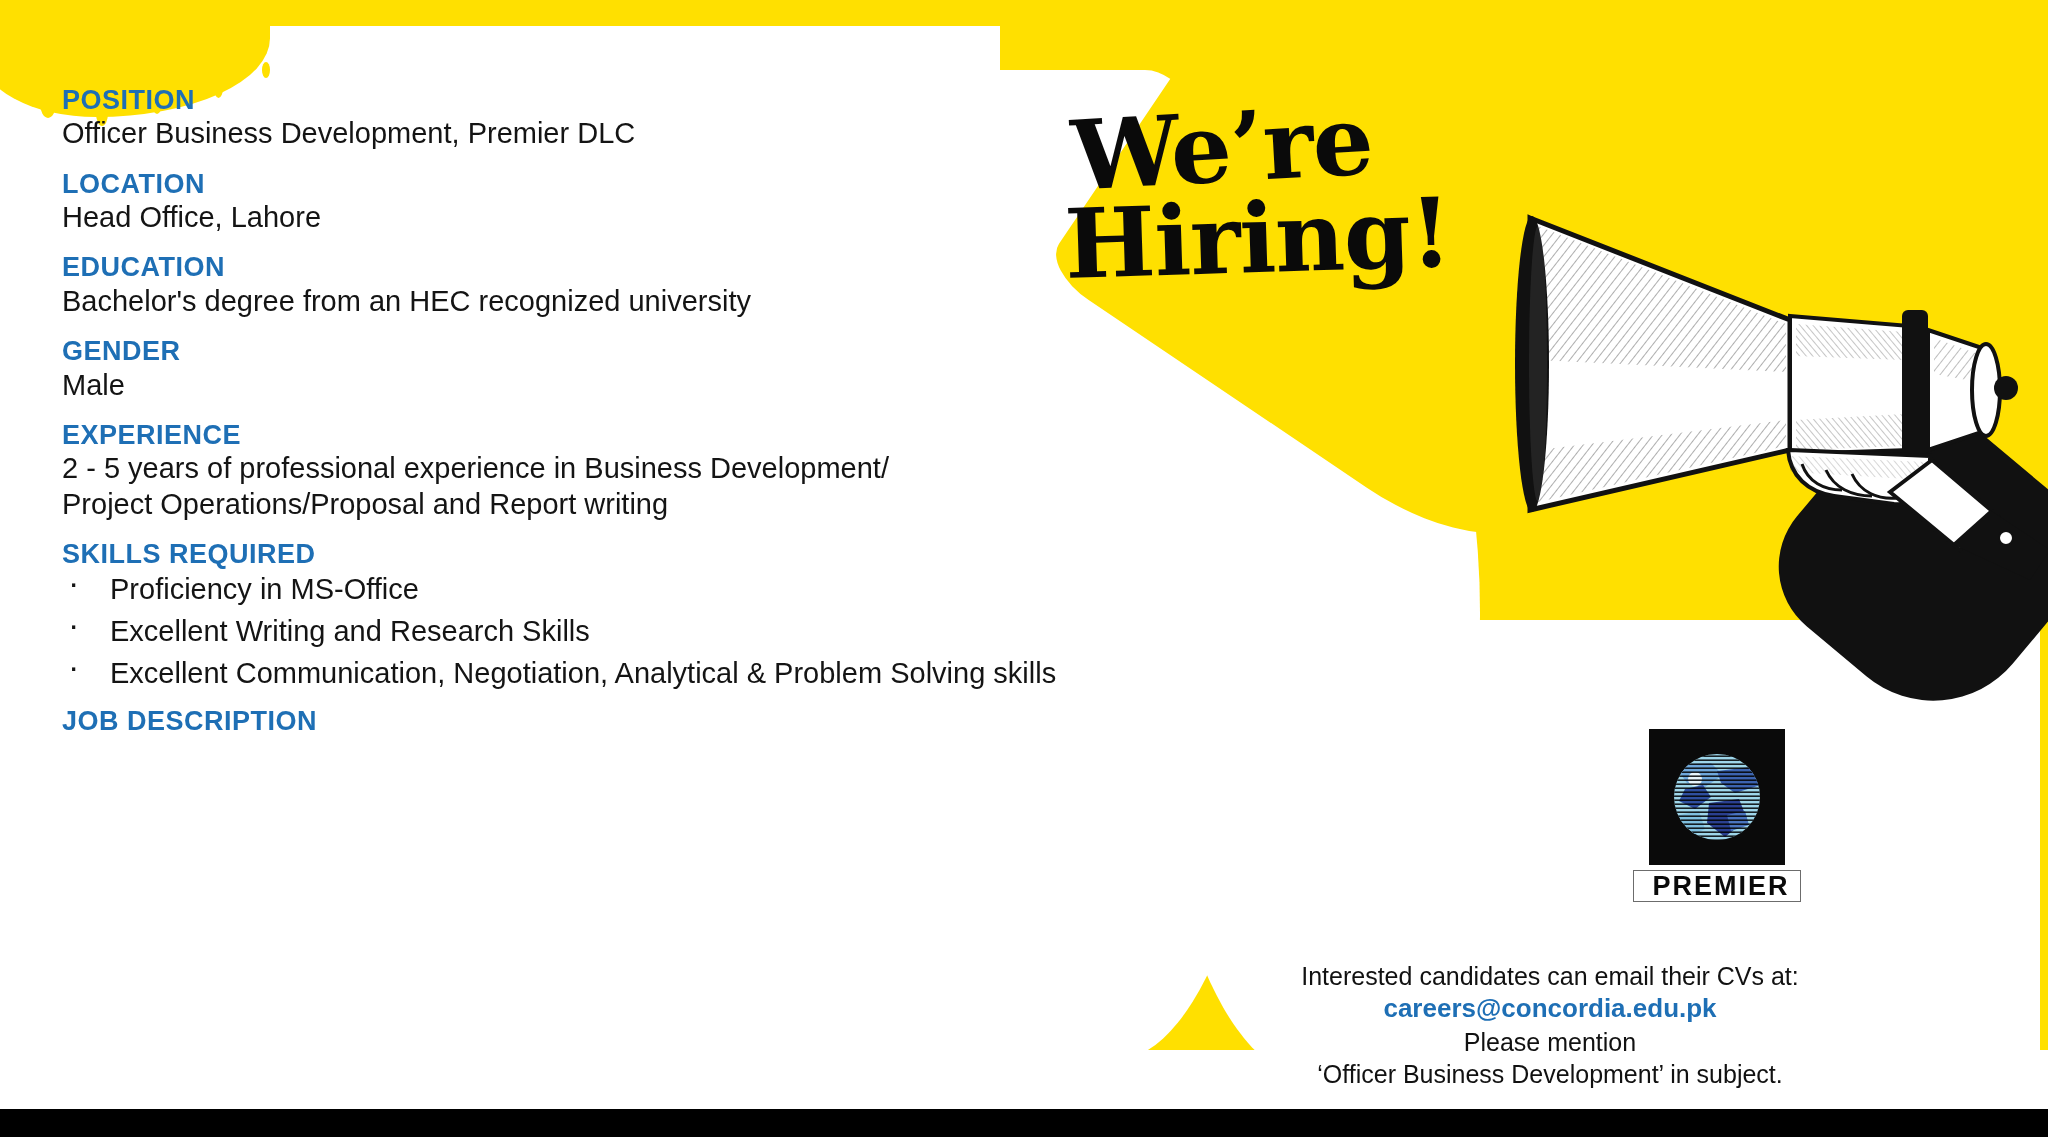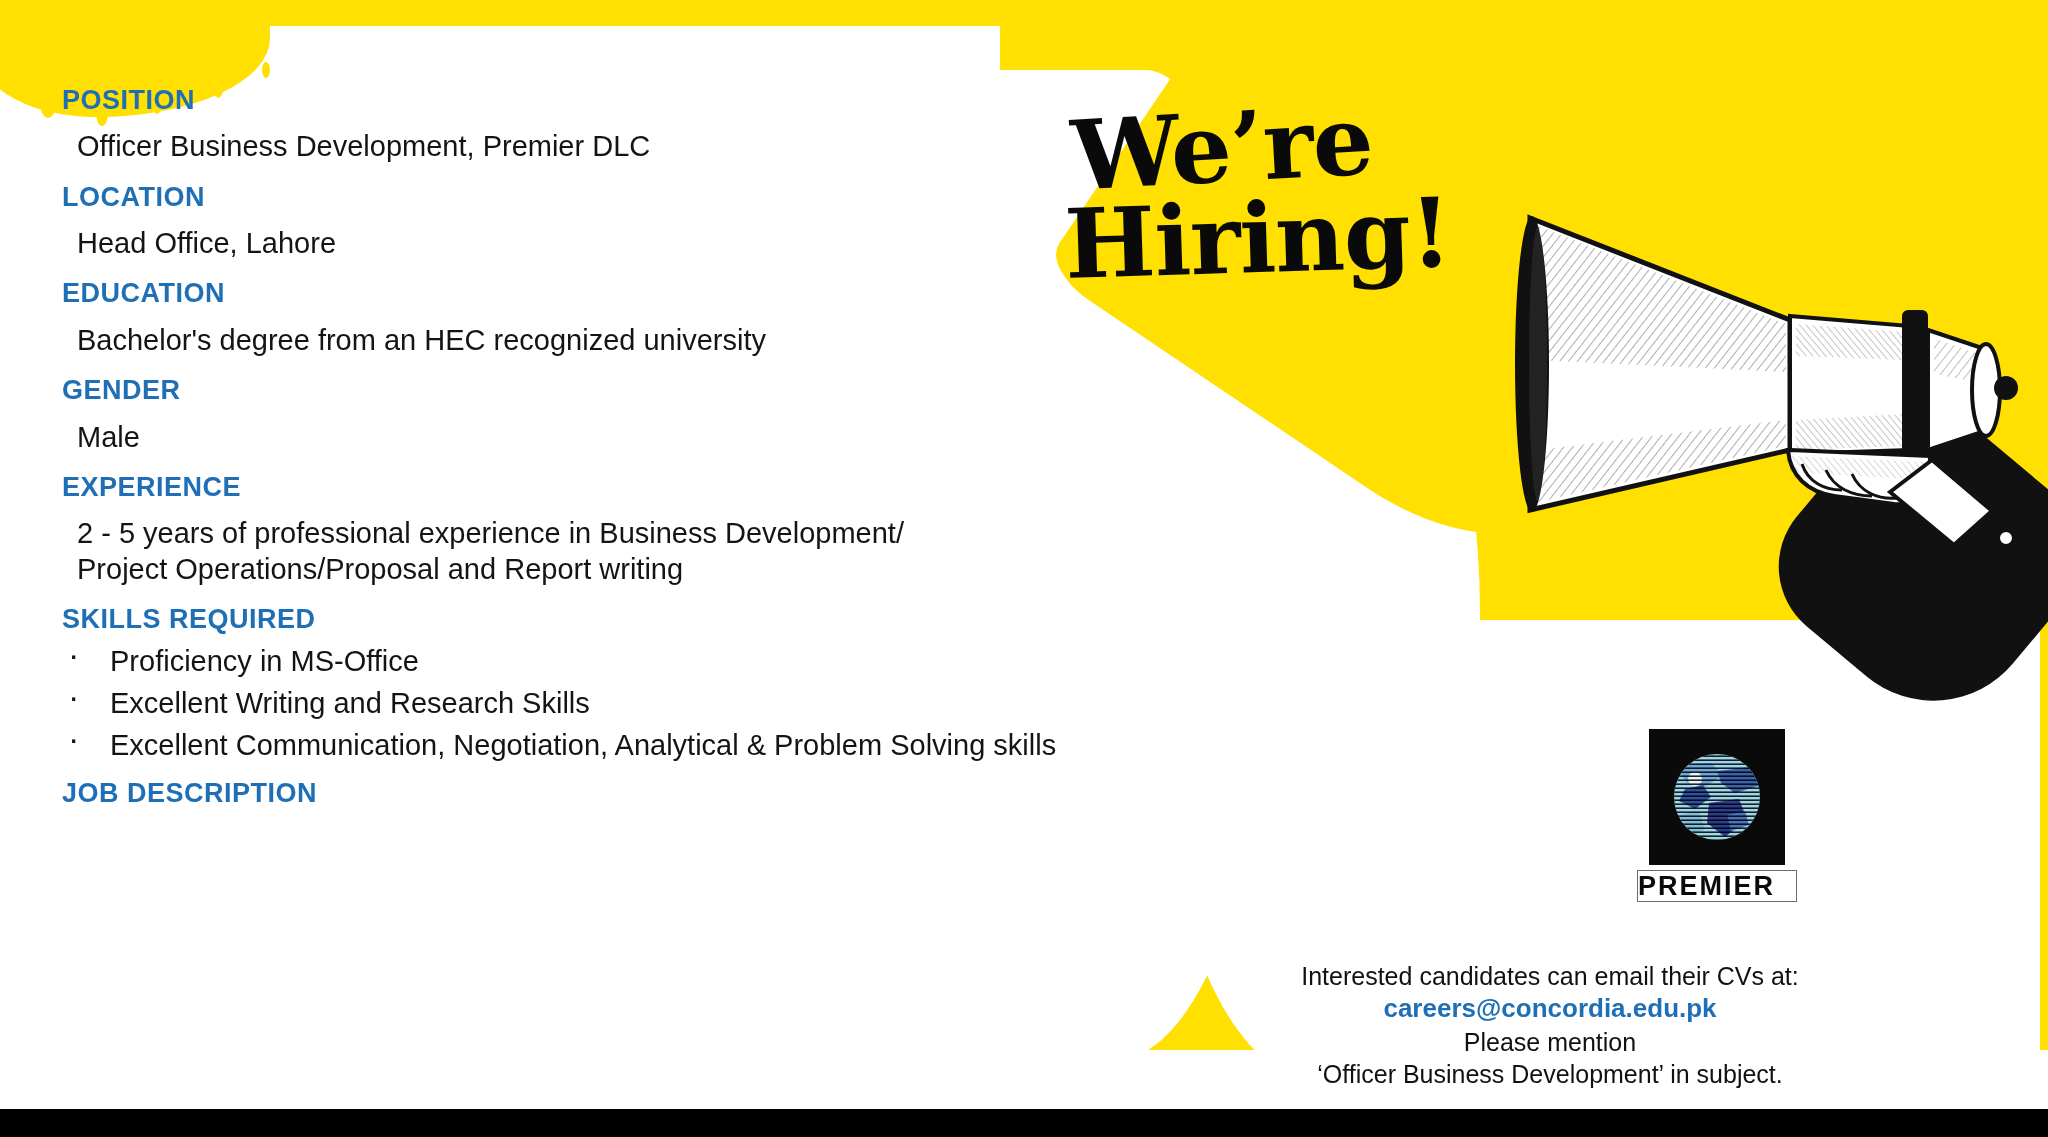--- a/index.html
+++ b/index.html
@@ -122,26 +122,26 @@
     font-size: 27px;
     letter-spacing: 0.5px;
     line-height: 1.05;
     margin: 0 0 2px 0;
   }
   .value {
     color: #141414;
     font-family: "Liberation Sans", sans-serif;
     font-size: 29px;
     line-height: 1.22;
-    margin: 15px;
+    margin: 0;
     white-space: pre-line;
   }
   ul.bullets {
     list-style: none;
-    margin: 11px 0 0 0;
+    margin: 4px 0 0 0;
     padding: 0;
   }
   ul.bullets li {
     position: relative;
     color: #141414;
     font-family: "Liberation Sans", sans-serif;
     font-size: 29px;
     line-height: 1.2;
     padding-left: 48px;
     margin-bottom: 7px;
@@ -199,26 +199,28 @@
     display: flex;
     align-items: center;
     justify-content: center;
     margin: 0 auto;
   }
   .logo-name {
     margin: 5px auto 0 auto;
     width: 158px;
     background: #ffffff;
     border: 1.5px solid #6c6c6c;
+    text-align: center;
     font-family: "Liberation Sans", sans-serif;
     font-weight: bold;
     font-size: 27px;
     letter-spacing: 2px;
     color: #0a0a0a;
     line-height: 1.12;
+    padding-left: 8px;
   }
 
   
   .contact {
     position: absolute;
     left: 1080px;
     top: 960px;
     width: 940px;
     text-align: center;
     z-index: 7;

